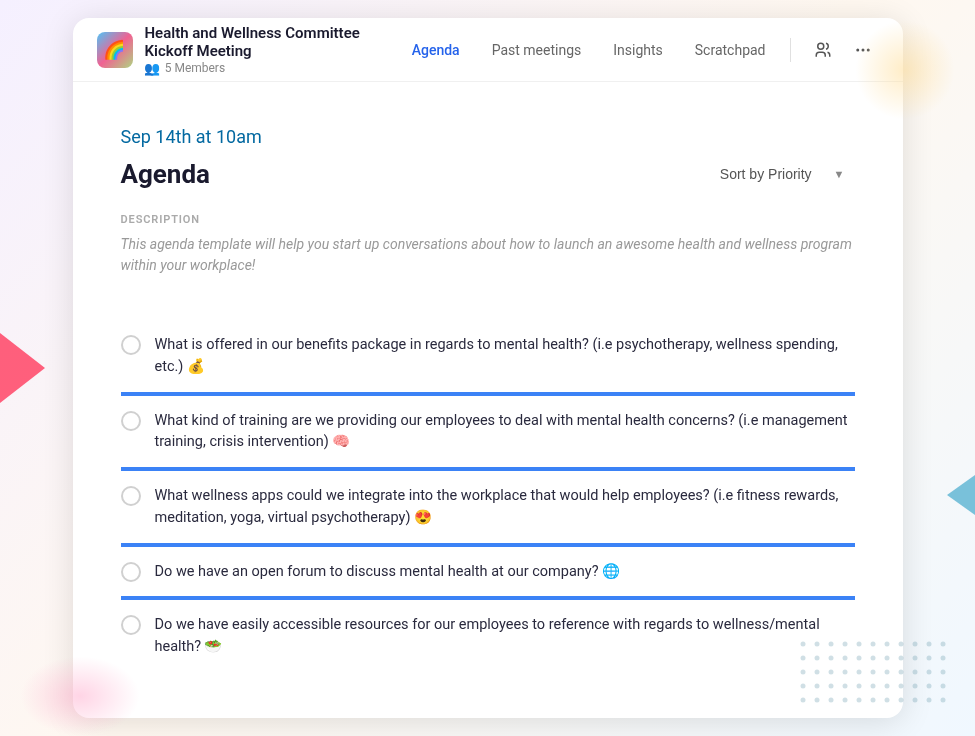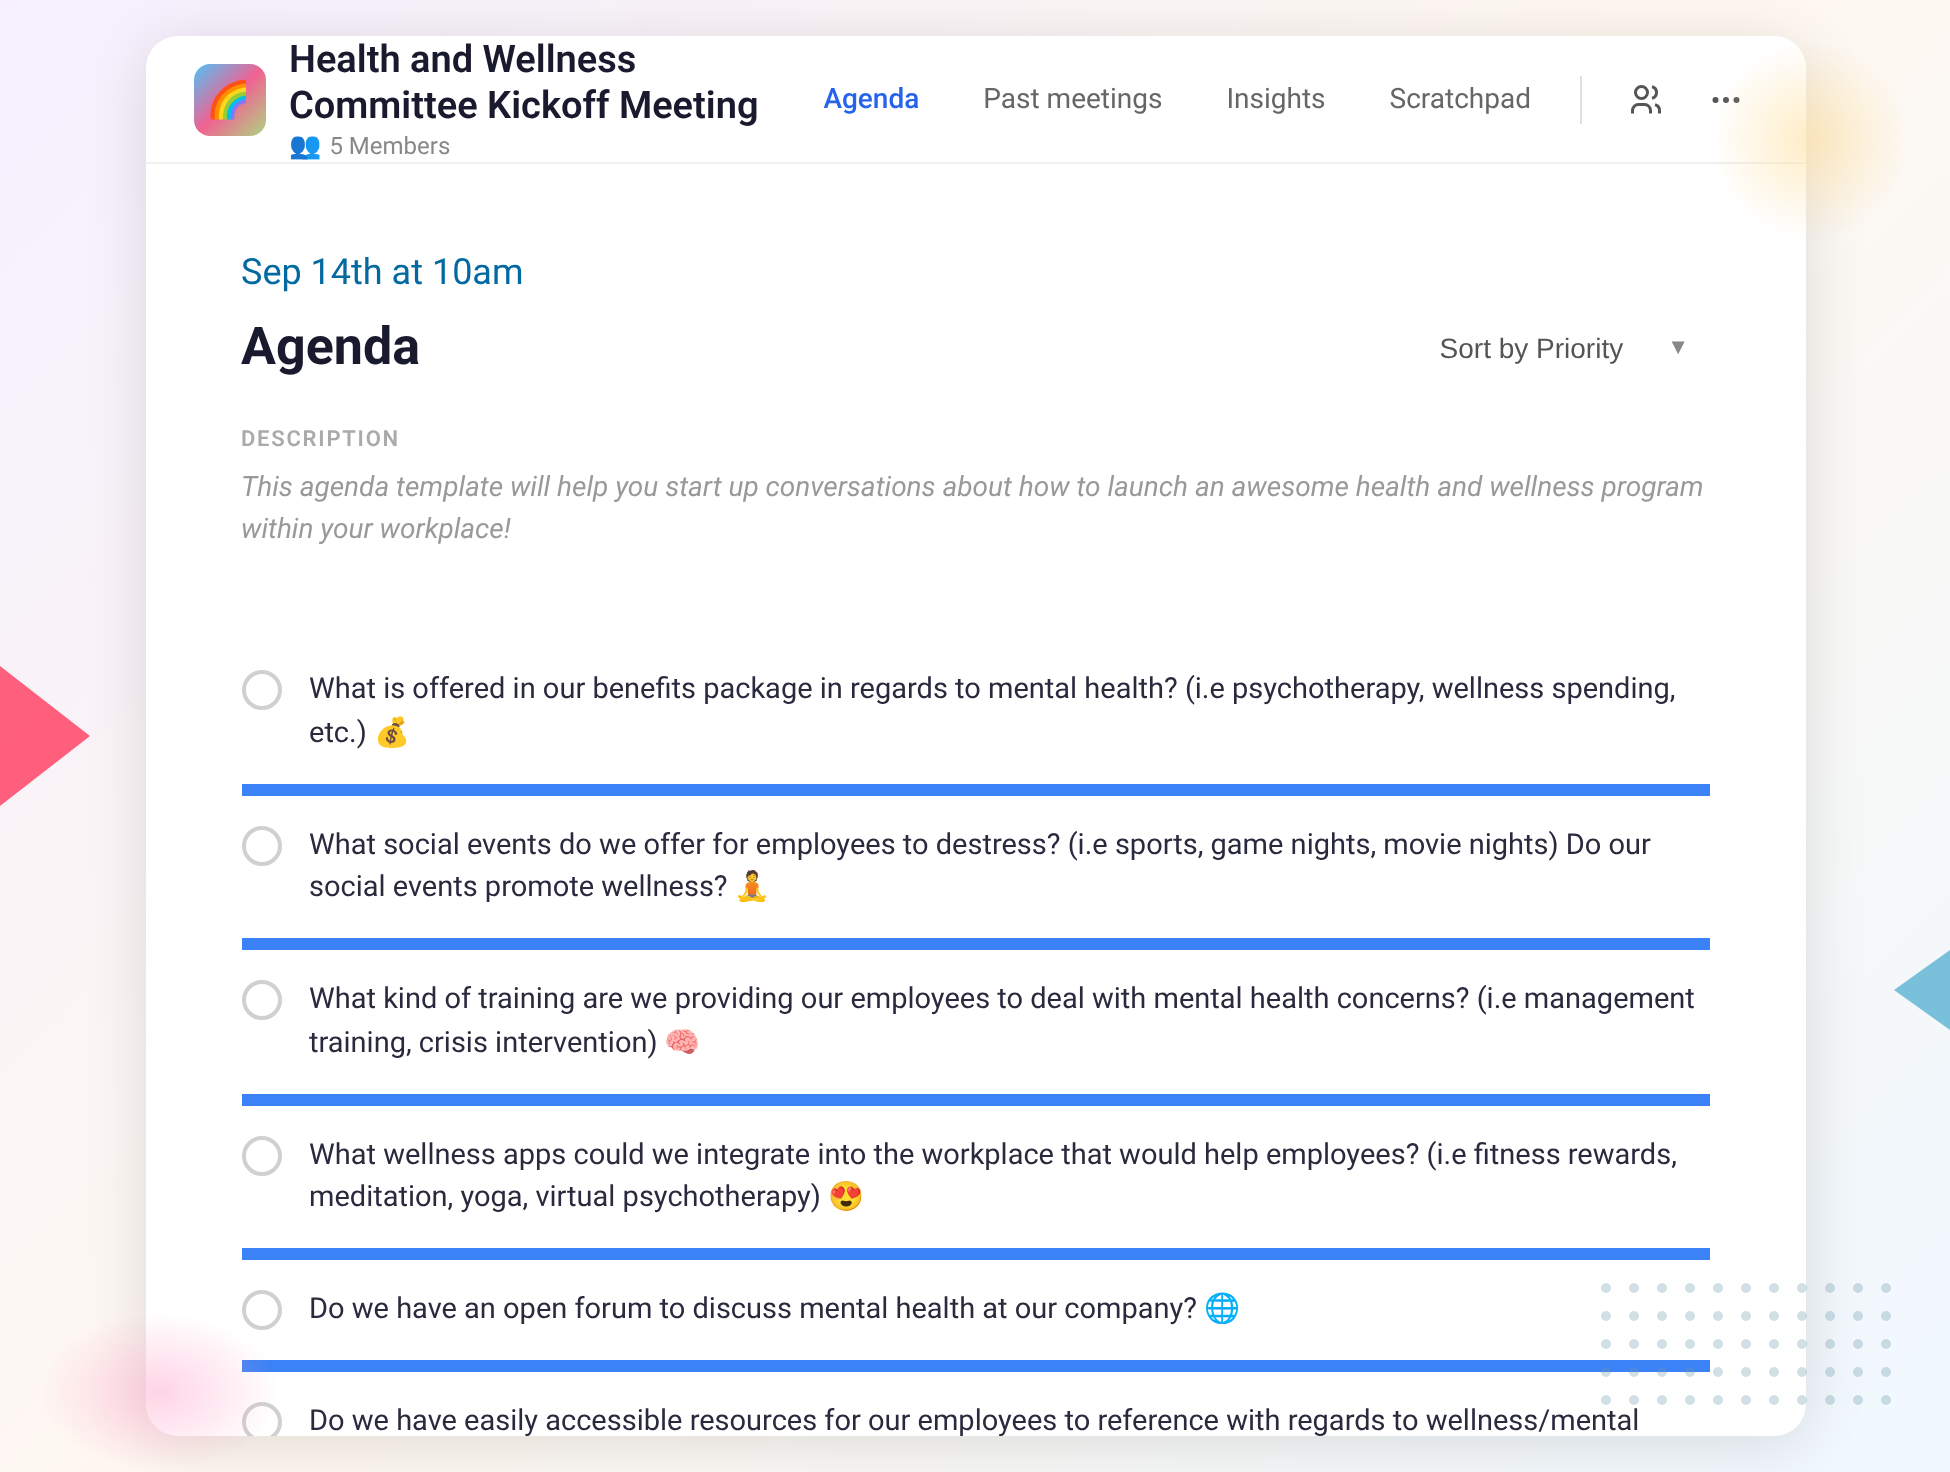--- a/index.html
+++ b/index.html
@@ -96,21 +96,21 @@
       align-items: center;
       justify-content: center;
       margin-right: 12px;
       flex-shrink: 0;
       font-size: 18px;
     }
     .header-title-block {
       flex: 1;
     }
     .header-title {
-      font-size: 19px;
+      font-size: 15px;
       font-weight: 600;
       color: #1a1a2e;
     }
     .header-subtitle {
       font-size: 12px;
       color: #888;
       display: flex;
       align-items: center;
       gap: 4px;
       margin-top: 1px;
@@ -223,21 +223,21 @@
     .agenda-list {
       display: flex;
       flex-direction: column;
       gap: 0;
     }
     .agenda-item {
       display: flex;
       align-items: flex-start;
       gap: 14px;
       padding: 14px 0;
-      border-bottom: 6px solid #3b82f6;
+      border-bottom: 4px solid #3b82f6;
     }
     .agenda-item:last-child { border-bottom: none; }
     .radio-btn {
       width: 20px;
       height: 20px;
       border-radius: 50%;
       border: 2px solid #d0d0d0;
       flex-shrink: 0;
       margin-top: 1px;
       cursor: pointer;
@@ -382,24 +382,20 @@
     <div class="description-text">This agenda template will help you start up conversations about how to launch an awesome health and wellness program within your workplace!</div>
 
     <div class="agenda-list" id="agenda-list">
 
     <div class="agenda-item">
           <div class="radio-btn"></div>
           <div class="agenda-text">What is offered in our benefits package in regards to mental health? (i.e psychotherapy, wellness spending, etc.) 💰</div>
         </div>
         <div class="agenda-item">
           <div class="radio-btn"></div>
-          <div class="agenda-text">What social events do we offer for employees to destress? (i.e sports, game nights, movie nights) Do our social events promote wellness? 🧘</div>
-        </div>
-        <div class="agenda-item">
-          <div class="radio-btn"></div>
           <div class="agenda-text">What kind of training are we providing our employees to deal with mental health concerns? (i.e management training, crisis intervention) 🧠</div>
         </div>
         <div class="agenda-item">
           <div class="radio-btn"></div>
           <div class="agenda-text">What wellness apps could we integrate into the workplace that would help employees? (i.e fitness rewards, meditation, yoga, virtual psychotherapy) 😍</div>
         </div>
         <div class="agenda-item">
           <div class="radio-btn"></div>
           <div class="agenda-text">Do we have an open forum to discuss mental health at our company? 🌐</div>
         </div>

